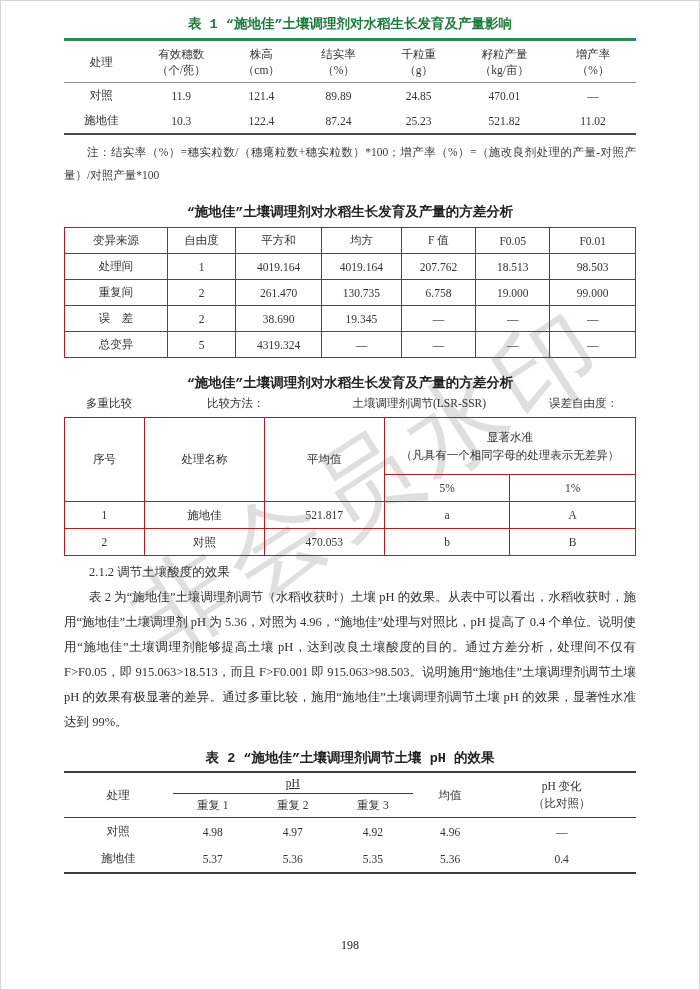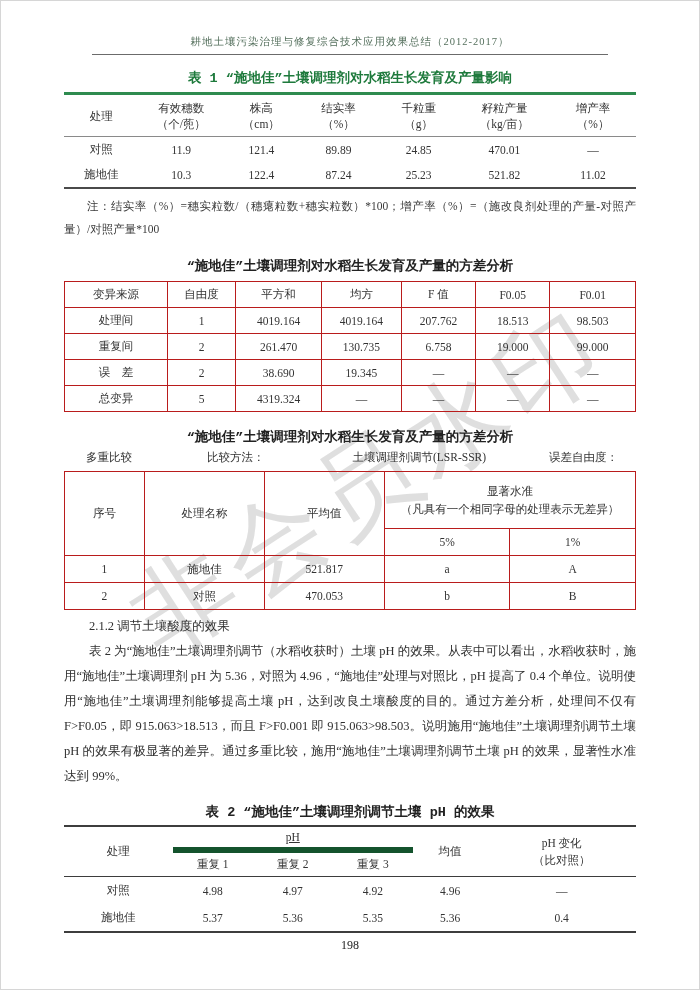--- a/index.html
+++ b/index.html
@@ -75,39 +75,38 @@
     margin-top:4px; font-size:12.5px; line-height:25px;
     text-align:justify; text-indent:2em; color:#2f2f2f;
   }
 
   
   .t2 { margin-top:4px; font-size:11.5px;
         border-top:2.5px solid #3d3d3d; border-bottom:2.5px solid #3d3d3d; }
   .t2 thead { border-bottom:1.5px solid #3d3d3d; }
   .t2 th { font-weight:normal; text-align:center; padding:4px 0; }
   .t2 td { text-align:center; padding:6px 0; }
-  .t2 .ph-span { border-bottom:6px solid #14532d;text-decoration:underline; }
+  .t2 .ph-span { border-bottom:1px solid #14532d;text-decoration:underline; }
   .t2 .vmid { vertical-align:middle; }
   .t2 .two-line { line-height:17px; }
 
   .page-num {
     position:absolute; left:0; right:0; bottom:36px;
     text-align:center; font-size:12px; color:#222; z-index:1;
   }
 </style>
 </head>
 <body>
 
 <div class="page">
 
   <div class="watermark">非会员水印</div>
 
   <div class="content">
 
-    <div class="page-header">耕地土壤污染治理与修复综合技术应用效果总结（2012-2017）</div>
 
     <div class="tbl-title green">表 1 “施地佳”土壤调理剂对水稻生长发育及产量影响</div>
 
     <table class="t1">
       <colgroup>
         <col style="width:13%">
           <col style="width:15%">
           <col style="width:13%">
         <col style="width:14%">
           <col style="width:14%">

